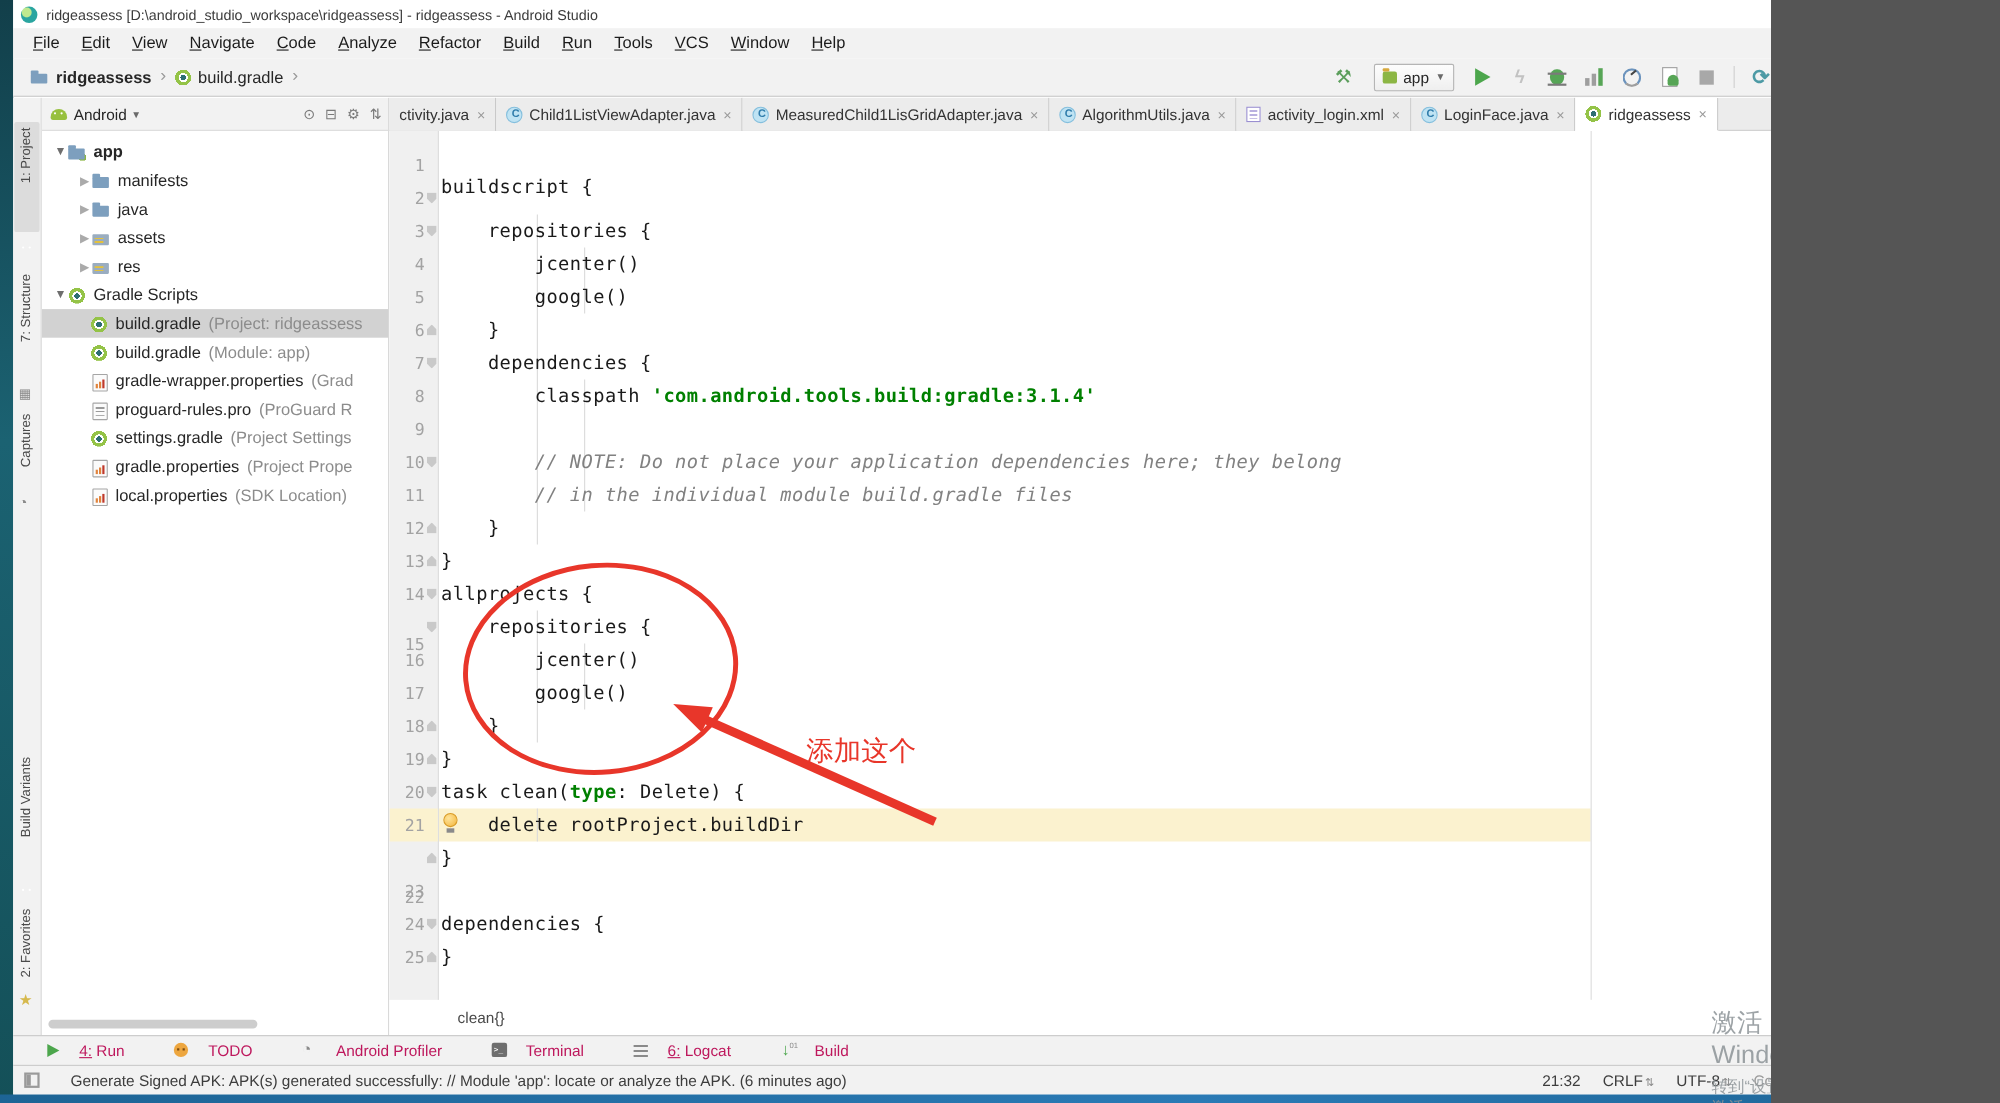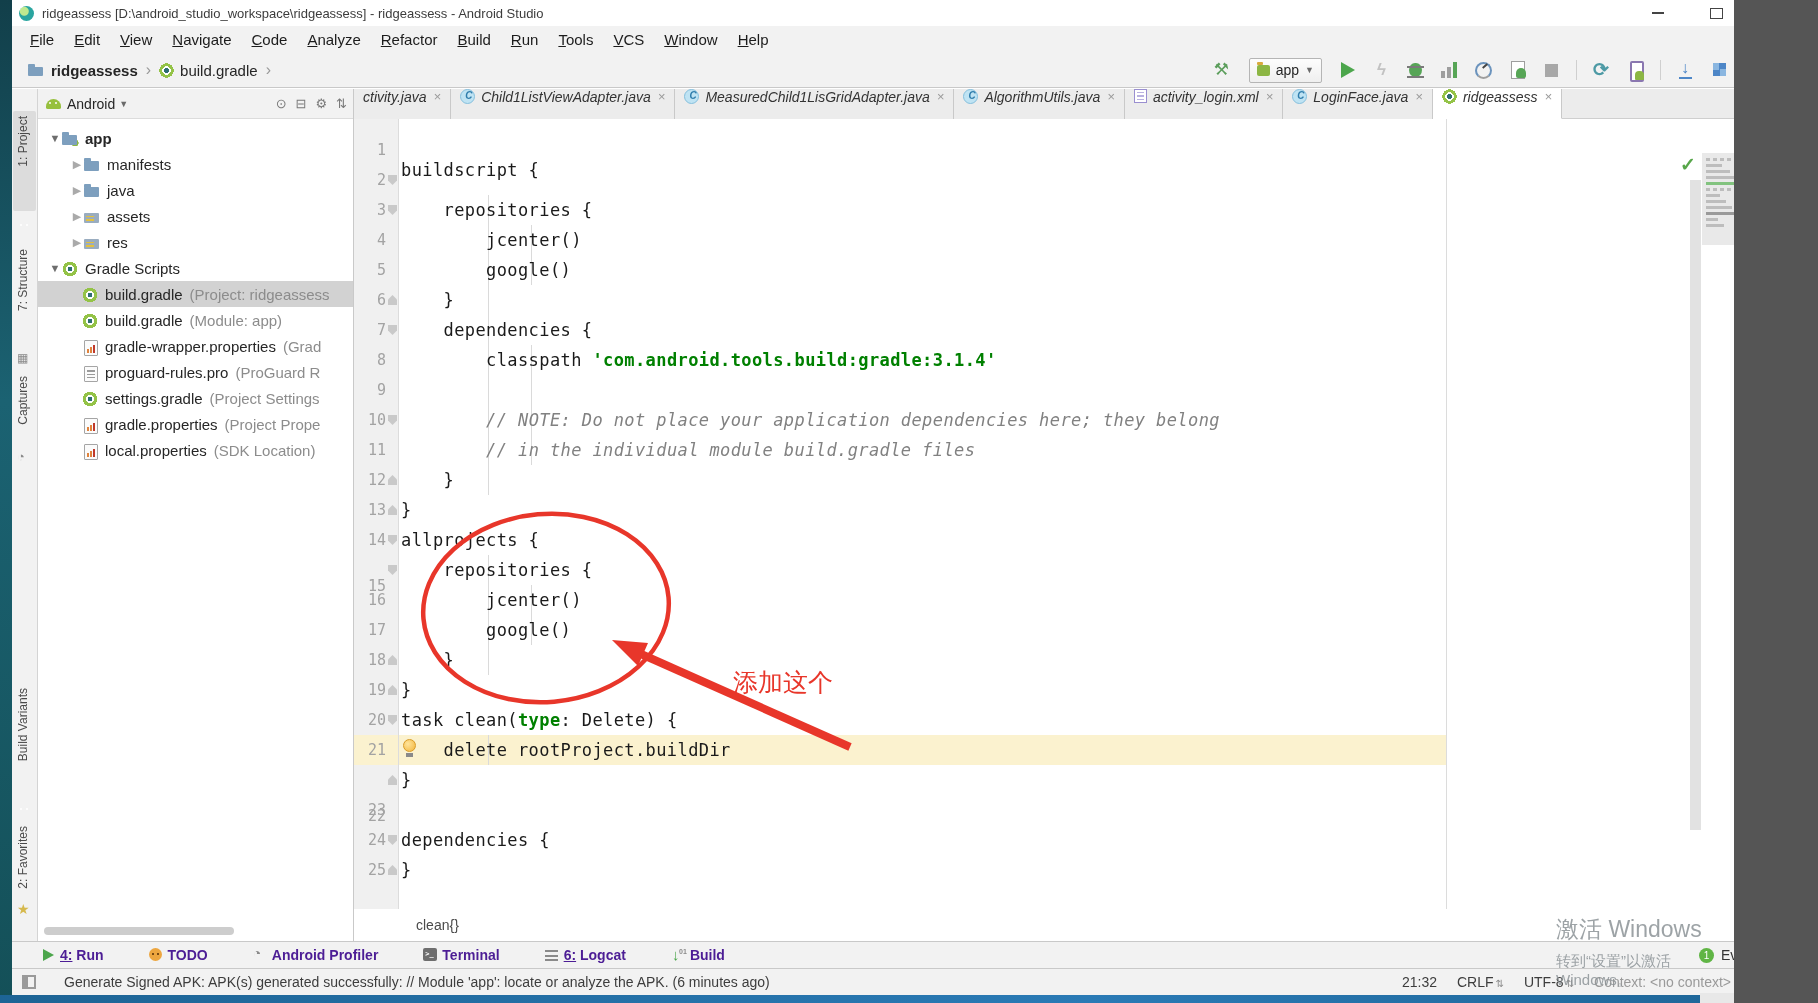--- a/index.html
+++ b/index.html
@@ -1,16 +1,16 @@
 <!DOCTYPE html>
 <html><head>
 <meta charset="utf-8">
 <style>
   html,body{margin:0;padding:0;background:#555;}
-  #screen{position:relative;width:1734px;height:1003px;background:#ffffff;overflow:hidden;
+  #screen{position:relative;width:1610px;height:1003px;background:#ffffff;overflow:hidden;
           font-family:"Liberation Sans",sans-serif;-webkit-font-smoothing:antialiased;}
   
   #desktop-left{position:absolute;left:0;top:0;width:12px;height:1003px;background:linear-gradient(180deg,#123f4a,#1b6272 40%,#145058);}
   #desktop-right{position:absolute;left:1810px;top:0;width:8px;height:1003px;background:linear-gradient(180deg,#2a7ab5,#1f6aa0);}
   #desktop-bottom{position:absolute;left:0;top:995px;width:1818px;height:8px;background:linear-gradient(90deg,#1d6495,#2a7ab5 60%,#1d6495);}
 
   
   #titlebar{position:absolute;left:12px;top:0;width:1798px;height:26px;background:#fff;display:flex;align-items:center;border-bottom:1px solid #e6e6e6;}
   .as-logo{width:15px;height:15px;border-radius:50%;background:radial-gradient(circle at 35% 35%,#bfe98f 0 4px,#2aa5a0 5px 8px);margin:0 8px 0 7px;}
   #title-text{font-size:13px;color:#3c3c3c;}
@@ -102,21 +102,21 @@
   .tree-ico.gradle{background:radial-gradient(circle at 8px 8px,#2e6e72 0 2.5px,#ffffff 2.5px 4.2px,#94c347 4.2px 7.2px,transparent 7.2px);}
   .tree-ico.props::before{content:"";position:absolute;left:2px;top:1px;width:12px;height:14px;background:#fbfbfb;border:1px solid #a5a5a5;border-radius:1px;}
   .tree-ico.props::after{content:"";position:absolute;left:5px;top:6px;width:9px;height:8px;background-image:linear-gradient(#e0833c,#e0833c),linear-gradient(#e0833c,#e0833c),linear-gradient(#c0392b,#c0392b);background-size:2px 4px,2px 6px,2px 8px;background-position:0 100%,3px 100%,6px 100%;background-repeat:no-repeat;}
   .tree-ico.file::before{content:"";position:absolute;left:2px;top:1px;width:12px;height:14px;background:#fbfbfb;border:1px solid #a5a5a5;border-radius:1px;}
   .tree-ico.file::after{content:"";position:absolute;left:5px;top:5px;width:8px;height:8px;background:repeating-linear-gradient(#9a9a9a 0 1.5px,transparent 1.5px 3.5px);}
   #pp-hscroll{position:absolute;left:6px;top:838px;width:190px;height:8px;border-radius:4px;background:#cdcdcd;}
 
   
   #editor{position:absolute;left:354px;top:89px;width:1432px;height:852px;background:#fff;}
   #tabbar{position:absolute;left:0;top:0;width:100%;height:30px;background:#ececec;border-bottom:1px solid #cfcfcf;display:flex;box-sizing:border-box;}
-  .tab{display:flex;height:30px;padding:0 9px;border-right:1px solid #c9c9c9;background:#ececec;font-size:14px;color:#333;white-space:nowrap;box-sizing:border-box;font-style:italic;}
+  .tab{display:flex;align-items:center;height:30px;padding:0 9px;border-right:1px solid #c9c9c9;background:#ececec;font-size:14px;color:#333;white-space:nowrap;box-sizing:border-box;}
   .tab .close{margin-left:7px;color:#9a9a9a;font-size:13px;}
   .tab.active{background:#ffffff;border-bottom:1px solid #ffffff;margin-bottom:-1px;}
   .tab .ticon8{margin-right:6px;}
   .class-icon{position:relative;width:15px;height:15px;border-radius:50%;background:#bfe3f3;border:1px solid #85bfdd;box-sizing:border-box;}
   .class-icon::before{content:"C";position:absolute;left:4px;top:0px;font-size:10px;font-weight:bold;color:#2f7cab;}
   .layout-icon{position:relative;width:13px;height:14px;border:1px solid #9a8fd0;background:#fff;box-sizing:border-box;}
   .layout-icon::before{content:"";position:absolute;left:2px;top:2px;width:7px;height:8px;background:repeating-linear-gradient(#b9b1e0 0 1.5px,transparent 1.5px 3.5px);}
   #tab-more{margin-left:auto;display:flex;align-items:center;padding:0 8px;color:#6a6a6a;font-size:13px;gap:3px;border-left:1px solid #c9c9c9;background:#f4f4f4;}
   #tab-more .cnt{font-size:9px;margin-top:6px;}
 
@@ -146,21 +146,21 @@
   .mrow.green{background:#82c37f;}
   .mrow.dark{background:#9a9a9a;}
   #editor-breadcrumb{position:absolute;left:0;top:820px;width:100%;height:32px;background:#fff;display:flex;align-items:center;padding-left:62px;box-sizing:border-box;font-size:14px;color:#4a4a4a;}
 
   
   #annot-svg{position:absolute;left:0;top:0;width:1818px;height:1003px;pointer-events:none;z-index:7;}
   #annot-label{position:absolute;left:733px;top:666px;font-size:25px;color:#e8362a;z-index:7;pointer-events:none;}
 
   
   #bottombar{position:absolute;left:12px;top:941px;width:1798px;height:27px;background:#f2f2f2;border-top:1px solid #c9c9c9;box-sizing:border-box;display:flex;align-items:center;gap:44px;padding-left:28px;}
-  .bb-item{display:flex;align-items:center;gap:4px;font-size:14px;color:#4c1d95;font-weight:bold;}
+  .bb-item{display:flex;align-items:center;gap:16px;font-size:14px;color:#be185d;}
   .bb-item .mn{display:inline-block;}
   .bb-item .mn::first-letter{text-decoration:underline;}
   .bico{position:relative;width:16px;height:16px;flex:none;}
   .bico.run::before{content:"";position:absolute;left:3px;top:2px;border-left:11px solid #4ca64c;border-top:6px solid transparent;border-bottom:6px solid transparent;}
   .bico.todo::before{content:"";position:absolute;left:1px;top:1px;width:13px;height:13px;border-radius:50%;background:#eda63f;}
   .bico.todo::after{content:"";position:absolute;left:4px;top:6px;width:2px;height:2px;background:#7a4a12;box-shadow:5px 0 #7a4a12;}
   .bico.profiler::before{content:"◔";position:absolute;left:1px;top:-2px;font-size:14px;color:#8a8a8a;}
   .bico.terminal::before{content:"";position:absolute;left:1px;top:1px;width:14px;height:13px;background:#6e6e6e;border-radius:2px;}
   .bico.terminal::after{content:">_";position:absolute;left:3px;top:3px;font-family:"DejaVu Sans Mono",monospace;font-size:7px;color:#fff;}
   .bico.logcat::before{content:"";position:absolute;left:1px;top:3px;width:13px;height:11px;background:repeating-linear-gradient(#8a8a8a 0 2px,transparent 2px 4.5px);}

